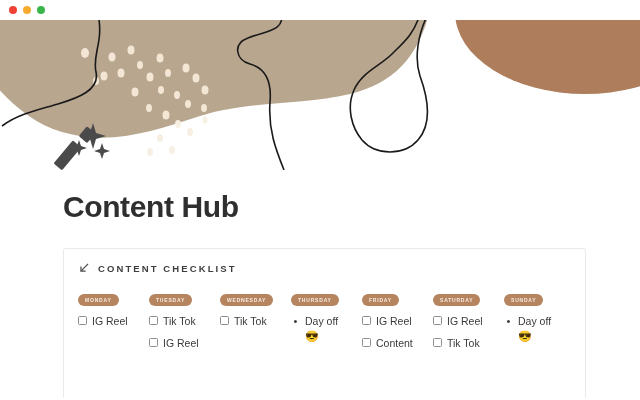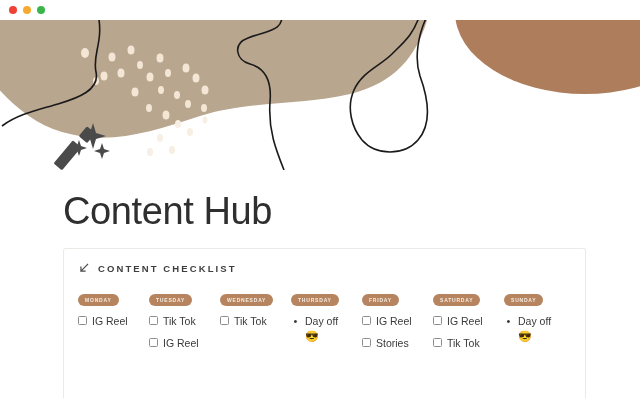--- a/index.html
+++ b/index.html
@@ -56,22 +56,22 @@
   .page {
     position: absolute;
     top: 170px; left: 0;
     width: 640px;
     z-index: 10;
   }
 
   .page-title {
     margin: 0;
     padding: 20px 8px 0 63px;
-    font-size: 38px;
-    font-weight: normal;
+    font-size: 30px;
+    font-weight: bold;
     letter-spacing: -0.4px;
     color: #2f2f2f;
     line-height: 1.15;
   }
 
   
   .card {
     position: absolute;
     top: 248px;
     left: 63px;
@@ -263,21 +263,21 @@
           </div></div>
         <div class="day-col"><span class="day-badge">THURSDAY</span><div class="task">
             <span class="bullet">•</span>
             <span class="task-label">Day off<br><span class="emoji">😎</span></span>
           </div></div>
         <div class="day-col"><span class="day-badge">FRIDAY</span><div class="task">
             <span class="checkbox"></span>
             <span class="task-label">IG Reel</span>
           </div><div class="task">
             <span class="checkbox"></span>
-            <span class="task-label">Stories</span>
+            <span class="task-label">Content</span>
           </div></div>
         <div class="day-col"><span class="day-badge">SATURDAY</span><div class="task">
             <span class="checkbox"></span>
             <span class="task-label">IG Reel</span>
           </div><div class="task">
             <span class="checkbox"></span>
             <span class="task-label">Tik Tok</span>
           </div></div>
         <div class="day-col"><span class="day-badge">SUNDAY</span><div class="task">
             <span class="bullet">•</span>

